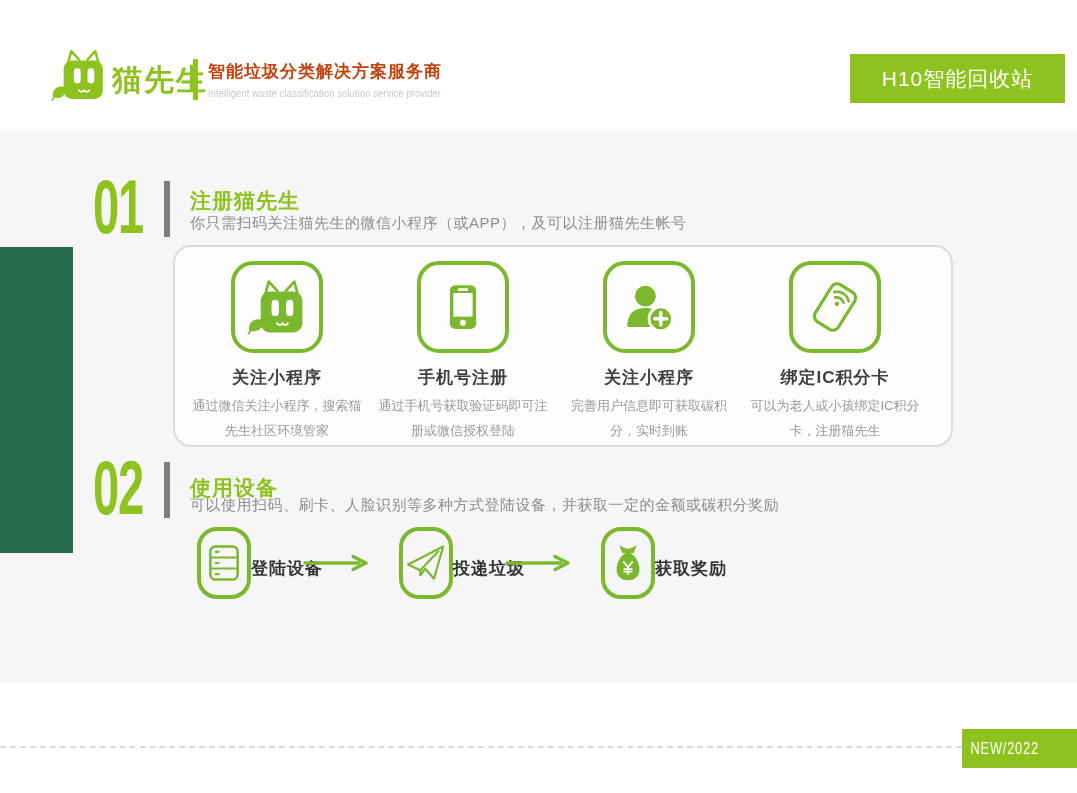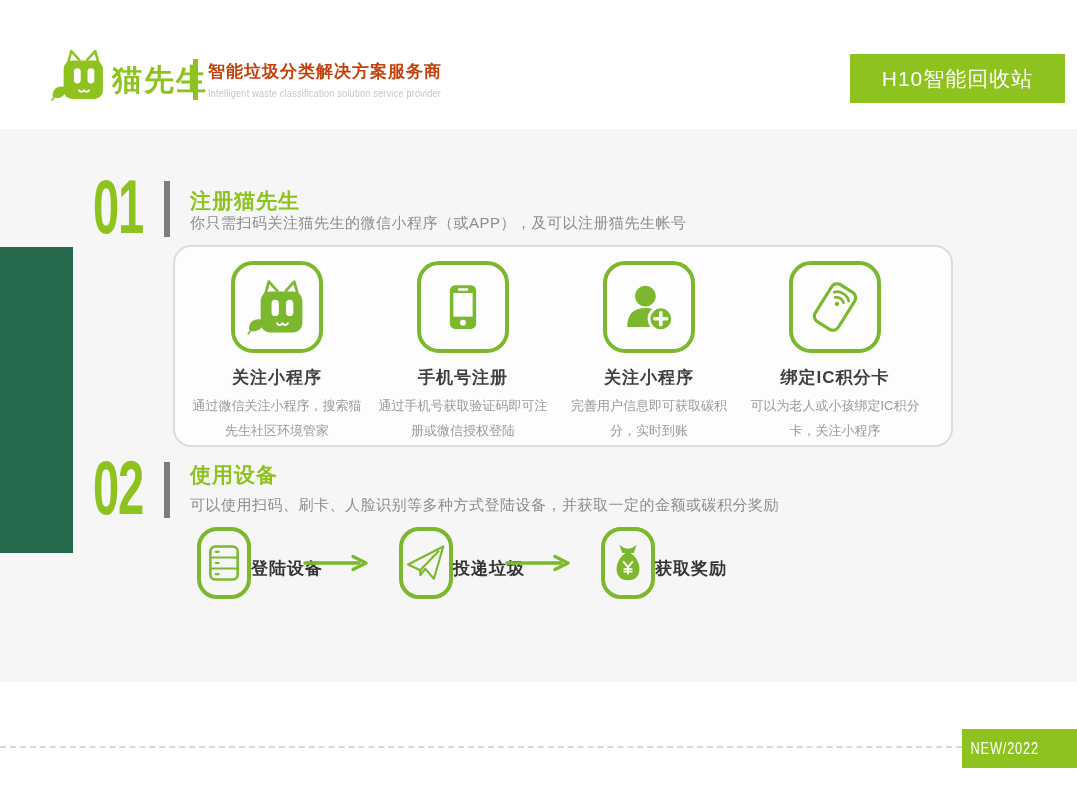--- a/index.html
+++ b/index.html
@@ -138,28 +138,28 @@
         <svg viewBox="0 0 64 64" width="58" height="58">
           <g transform="rotate(32 32 32)">
             <rect x="17" y="8" width="30" height="48" rx="7" fill="none" stroke="#7cb82e" stroke-width="3.5"></rect>
             <circle cx="32" cy="28" r="2.4" fill="#7cb82e"></circle>
             <path d="M26.5 23 a8 8 0 0 1 11 0" fill="none" stroke="#7cb82e" stroke-width="3" stroke-linecap="round"></path>
             <path d="M22.5 18.5 a13.5 13.5 0 0 1 19 0" fill="none" stroke="#7cb82e" stroke-width="3" stroke-linecap="round"></path>
           </g>
         </svg>
       </div>
       <div class="card-title">绑定IC积分卡</div>
-      <div class="card-desc">可以为老人或小孩绑定IC积分卡，关注小程序</div>
+      <div class="card-desc">可以为老人或小孩绑定IC积分卡，注册猫先生</div>
     </div>
 
   </div>
 
   <span class="step-num" style="top:459px;">02</span>
   <span class="step-bar" style="top:462px;height:56px;"></span>
-  <span class="step-title" style="top:461px;text-align:right;">使用设备</span>
+  <span class="step-title" style="top:474px;text-align:right;">使用设备</span>
   <span class="step-sub" style="top:496px;">可以使用扫码、刷卡、人脸识别等多种方式登陆设备，并获取一定的金额或碳积分奖励</span>
 
   <div class="flow">
 
     <div class="flow-item">
       <div class="flow-box">
         <svg viewBox="0 0 64 64" width="46" height="46">
           <rect x="13" y="9" width="38" height="46" rx="7" fill="none" stroke="#7cb82e" stroke-width="3.5"></rect>
           <path d="M13 24.3 H51 M13 39.6 H51" stroke="#7cb82e" stroke-width="3"></path>
           <rect x="19" y="15" width="7" height="3" rx="1.5" fill="#7cb82e"></rect>

